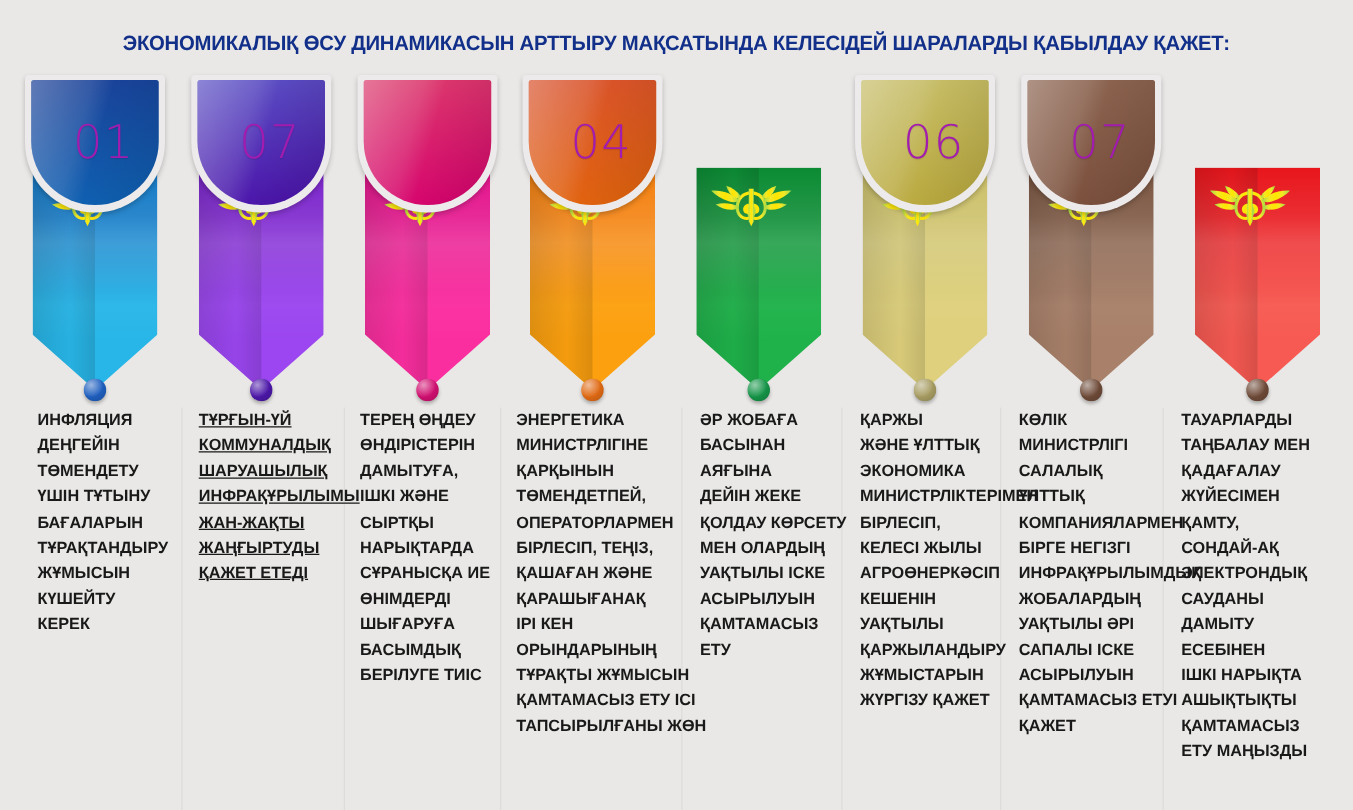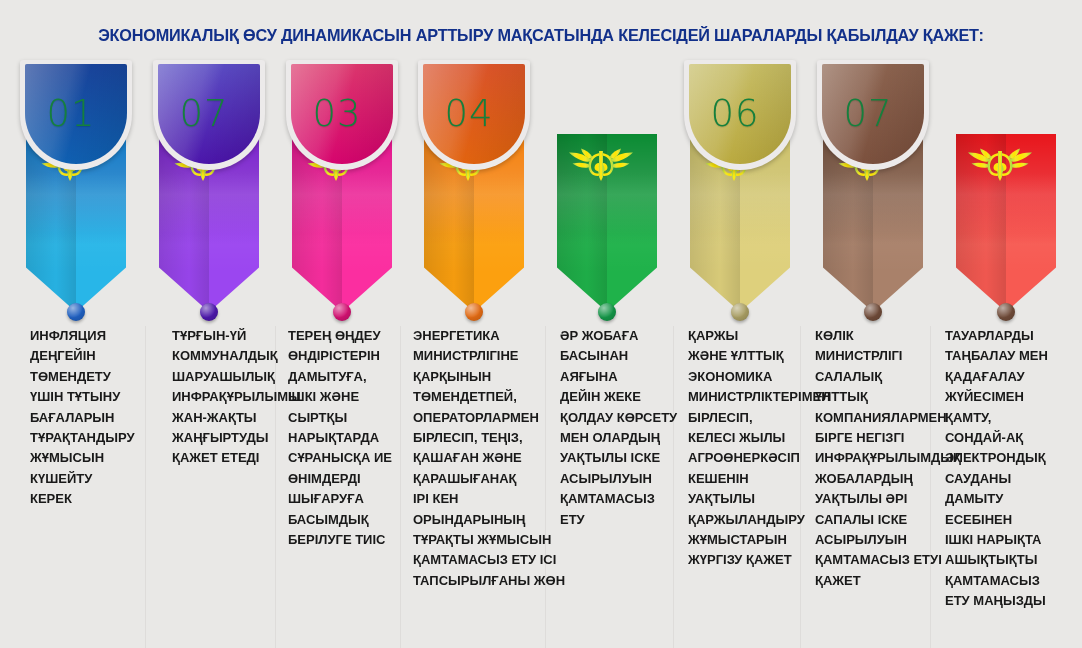--- a/index.html
+++ b/index.html
@@ -38,23 +38,23 @@
   .shield{
     position:absolute;left:5px;top:4px;width:102px;height:100px;
     border-radius:2px 2px 51px 51px;
     overflow:hidden;
   }
   .shield .gloss{
     position:absolute;left:0;top:0;width:100%;height:100%;
     background:linear-gradient(105deg,rgba(255,255,255,.30) 0%,rgba(255,255,255,.12) 38%,rgba(255,255,255,0) 52%,rgba(0,0,0,.10) 100%);
   }
   .num{
-    position:absolute;left:0;top:0;width:102px;height:100px;
+    position:absolute;left:12px;top:0;width:102px;height:100px;
     display:flex;align-items:center;justify-content:center;
-    color:#15803d;font-size:37px;font-weight:300;letter-spacing:1px;
+    color:#a21caf;font-size:37px;font-weight:300;letter-spacing:1px;
     font-family:"DejaVu Sans",sans-serif;
     padding-top:6px;box-sizing:border-box;
     text-shadow:0 1px 1px rgba(0,0,0,.13);
   }
 
   .ribbon{
     position:absolute;left:6px;top:74px;width:100px;height:178px;z-index:1;
     -webkit-clip-path:polygon(0 0,100% 0,100% 75%,50% 100%,0 75%);
     clip-path:polygon(0 0,100% 0,100% 75%,50% 100%,0 75%);
     filter:drop-shadow(0 2px 2px rgba(0,0,0,.18));
@@ -268,21 +268,20 @@
     <path d="M74 10 L82 10 L82 62 L78 70 L74 62 Z"></path>
   </g>
 </svg>
         </div>
 
     <div class="shieldwrap">
       <div class="shield-outer"></div>
       <div class="shield" style="background:linear-gradient(170deg,#db3b6c 0%,#d6006e 100%)">
         <div class="gloss"></div>
       </div>
-      <div class="num">03</div>
     </div>
 
     <div class="dot" style="background:radial-gradient(circle at 35% 30%,#d01070 0%,#d01070 45%,rgba(0,0,0,.25) 120%),#d01070">
       <div class="d-gloss"></div>
     </div>
   </div>
       <div class="banner" style="left: 418px;">
     <div class="ribbon">
       <div class="fill" style="background:linear-gradient(180deg,#f4800d 0%,#f4800d 22%,#fca00f 62%,#fca00f 100%)"></div>
       <div class="fold"></div>
@@ -577,21 +576,21 @@
         <div class="ln">ИНФЛЯЦИЯ</div>
         <div class="ln">ДЕҢГЕЙІН</div>
         <div class="ln">ТӨМЕНДЕТУ</div>
         <div class="ln">ҮШІН ТҰТЫНУ</div>
         <div class="ln">БАҒАЛАРЫН</div>
         <div class="ln">ТҰРАҚТАНДЫРУ</div>
         <div class="ln">ЖҰМЫСЫН</div>
         <div class="ln">КҮШЕЙТУ</div>
         <div class="ln">КЕРЕК</div>
       </div>
-      <div class="col" style="left: 172px; width: 122px;">
+      <div class="col" style="left: 159px; width: 122px; text-decoration: underline;">
         <div class="ln">ТҰРҒЫН-ҮЙ</div>
         <div class="ln">КОММУНАЛДЫҚ</div>
         <div class="ln">ШАРУАШЫЛЫҚ</div>
         <div class="ln">ИНФРАҚҰРЫЛЫМЫ</div>
         <div class="ln">ЖАН-ЖАҚТЫ</div>
         <div class="ln">ЖАҢҒЫРТУДЫ</div>
         <div class="ln">ҚАЖЕТ ЕТЕДІ</div>
       </div>
       <div class="col" style="left: 288px; width: 118px;">
         <div class="ln">ТЕРЕҢ ӨҢДЕУ</div>

